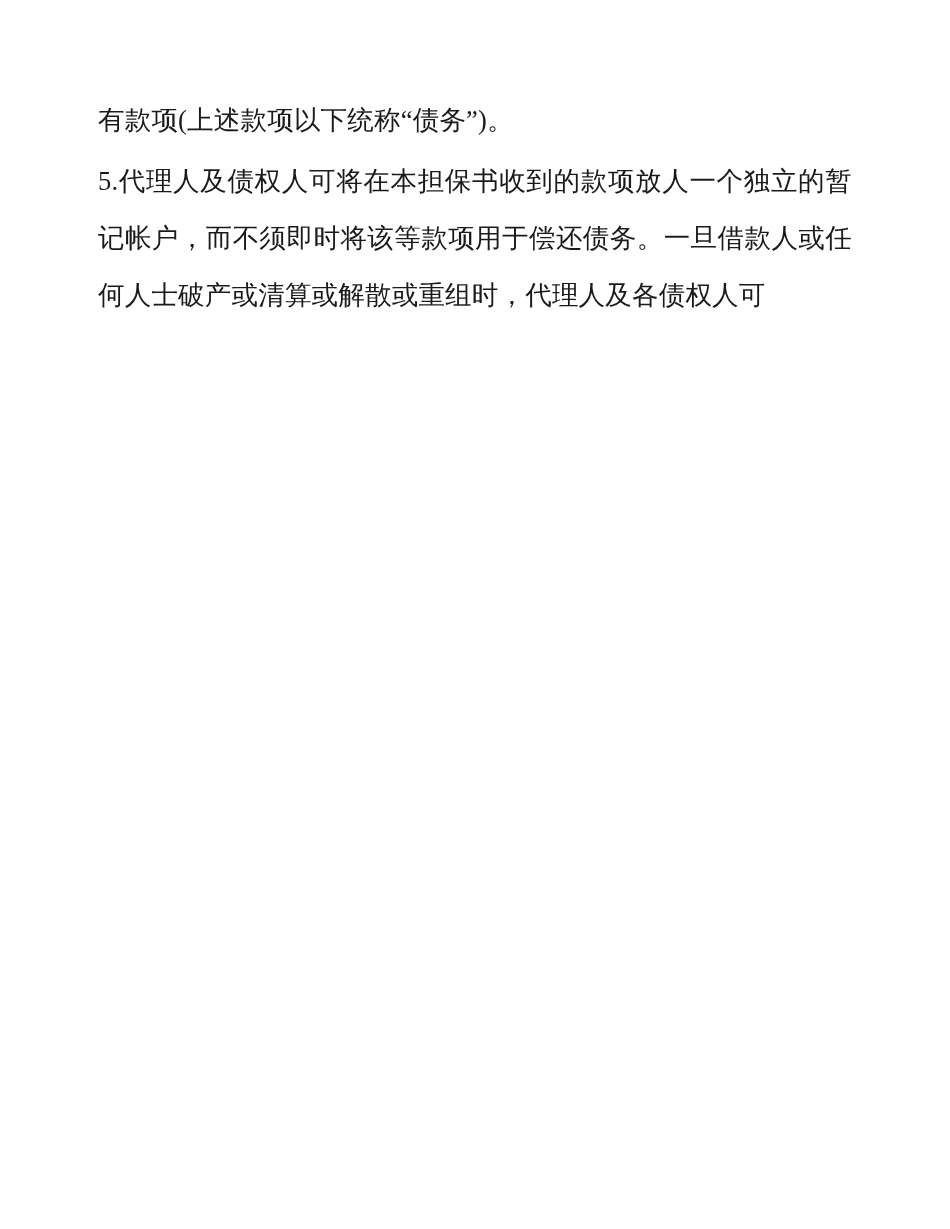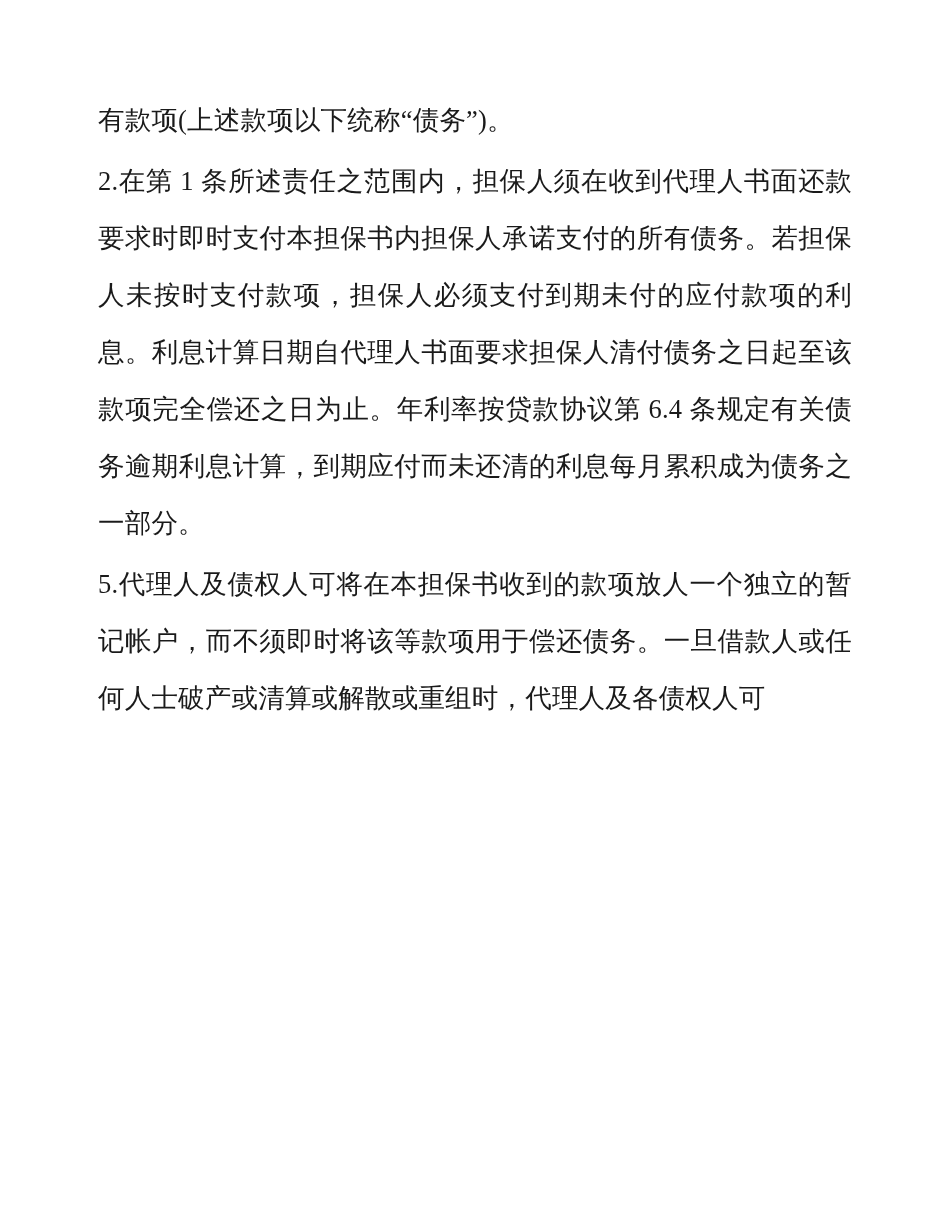--- a/index.html
+++ b/index.html
@@ -37,16 +37,15 @@
   .para:last-child {
     margin-bottom: 0;
   }
 </style>
 </head>
 <body>
 
 <div class="page">
   <div class="doc-body">
     <p class="para">有款项(上述款项以下统称“债务”)。</p>
-    <p class="para">2.在第 1 条所述责任之范围内，担保人须在收到代理人书面还款要求时即时支付本担保书内担保人承诺支付的所有债务。若担保人未按时支付款项，担保人必须支付到期未付的应付款项的利息。利息计算日期自代理人书面要求担保人清付债务之日起至该款项完全偿还之日为止。年利率按贷款协议第 6.4 条规定有关债务逾期利息计算，到期应付而未还清的利息每月累积成为债务之一部分。</p>
     <p class="para">5.代理人及债权人可将在本担保书收到的款项放人一个独立的暂记帐户，而不须即时将该等款项用于偿还债务。一旦借款人或任何人士破产或清算或解散或重组时，代理人及各债权人可</p>
   </div>
 </div>
 
 </body></html>

